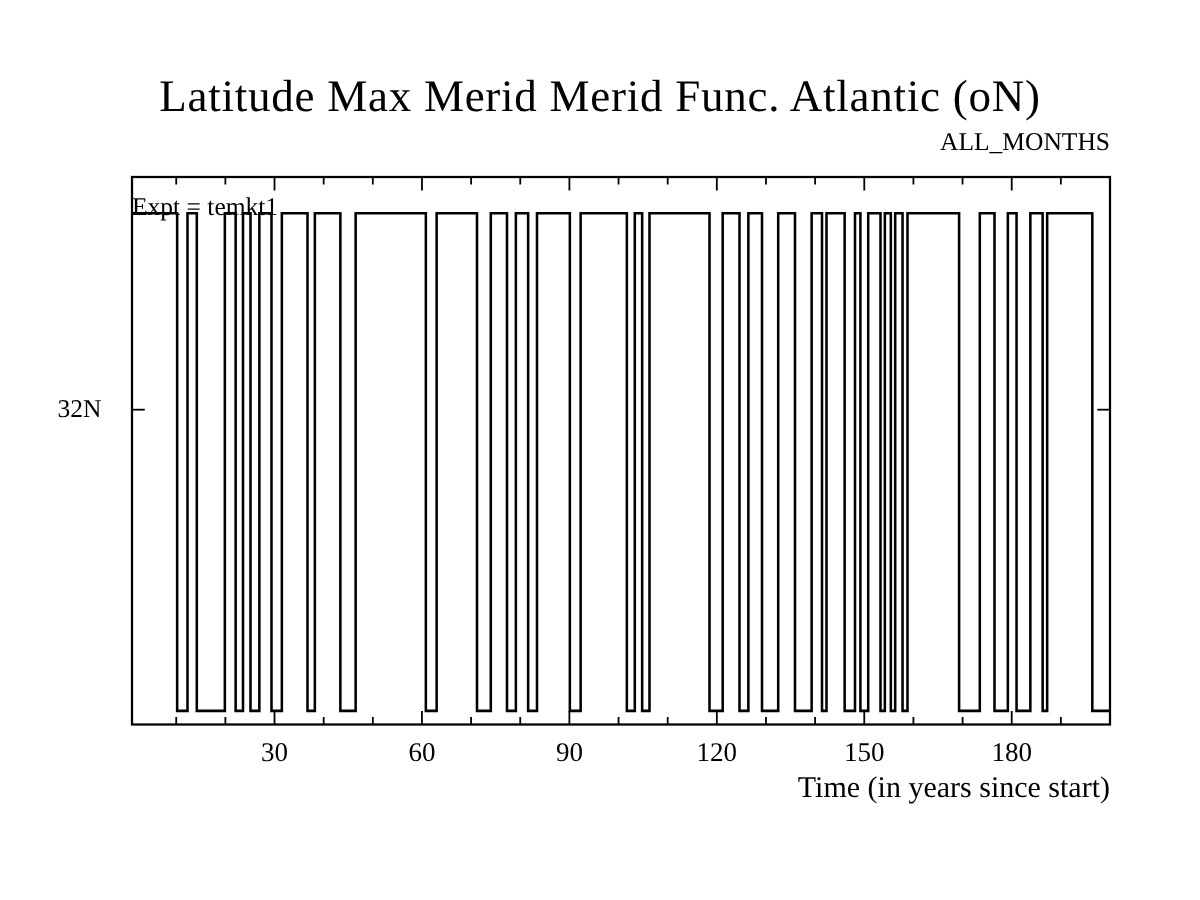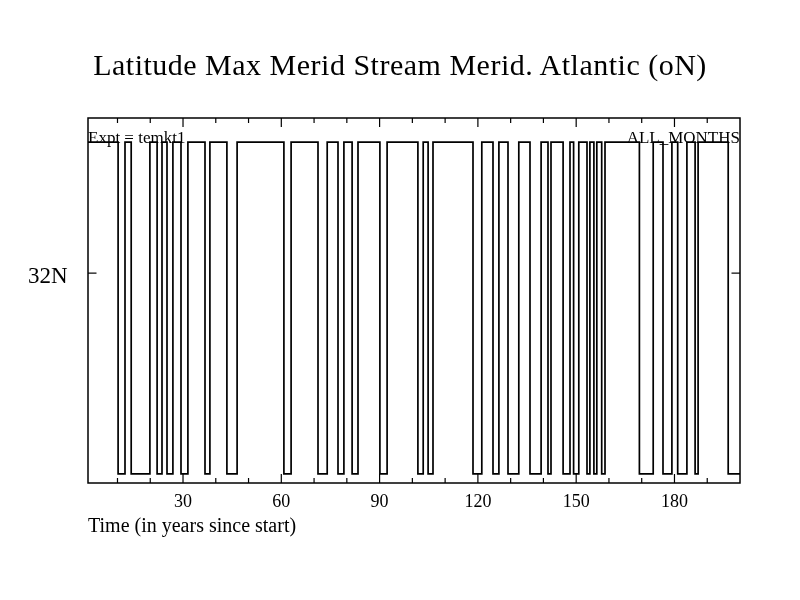--- a/index.html
+++ b/index.html
@@ -12,28 +12,28 @@
   }
   .fig { position: absolute; top: 0; left: 0; width: 800px; height: 600px; }
   .title {
     position: absolute; top: 48px; left: 0; width: 800px;
     text-align: center; font-size: 30px; letter-spacing: 0.5px;
     white-space: nowrap;
   }
   .ann { position: absolute; font-size: 17px; white-space: nowrap; }
   .ann-left   { left: 88px; top: 88px; margin-top: 40px; }
   .ann-center { left: 88px; top: 85px; width: 652px; text-align: center; }
-  .ann-right  { top: 85px; right: 60px; margin-top: 43px; }
+  .ann-right  { top: 85px; right: 60px; }
   .ytick {
     position: absolute; left: 28px; top: 263px; width: 50px;
-    text-align: left; font-size: 23px;
+    text-align: center; font-size: 17px;
   }
   .xlabel {
     position: absolute; left: 88px; top: 514px; width: 652px;
-    text-align: left; font-size: 20px; white-space: nowrap;
+    text-align: right; font-size: 20px; white-space: nowrap;
   }
   svg#plot-svg { position: absolute; top: 0; left: 0; }
 </style>
 </head>
 <body>
 
 <div class="fig">
 
   <svg id="plot-svg" width="800" height="600" viewBox="0 0 800 600">
       <rect x="88" y="118" width="652" height="365" fill="none" stroke="#000000" stroke-width="1.5"></rect>
@@ -79,21 +79,21 @@
       <line x1="674.4723618090452" y1="483" x2="674.4723618090452" y2="474" stroke="#000000" stroke-width="1.2"></line>
       <line x1="674.4723618090452" y1="118" x2="674.4723618090452" y2="127" stroke="#000000" stroke-width="1.2"></line>
       <text x="674.4723618090452" y="507" text-anchor="middle" font-size="18px" font-family="&quot;Liberation Serif&quot;,&quot;DejaVu Serif&quot;,serif" fill="#000000">180</text>
       <line x1="707.2361809045226" y1="483" x2="707.2361809045226" y2="478" stroke="#000000" stroke-width="1.2"></line>
       <line x1="707.2361809045226" y1="118" x2="707.2361809045226" y2="123" stroke="#000000" stroke-width="1.2"></line>
       <line x1="88" y1="273.125" x2="96.5" y2="273.125" stroke="#000000" stroke-width="1.2"></line>
       <line x1="740" y1="273.125" x2="731.5" y2="273.125" stroke="#000000" stroke-width="1.2"></line>
       <path d="M 88 142.1 L 118.1 142.1 L 118.1 473.9 L 125.0 473.9 L 125.0 142.1 L 131.2 142.1 L 131.2 473.9 L 149.9 473.9 L 149.9 142.1 L 157.1 142.1 L 157.1 473.9 L 162.0 473.9 L 162.0 142.1 L 167.0 142.1 L 167.0 473.9 L 172.9 473.9 L 172.9 142.1 L 181.0 142.1 L 181.0 473.9 L 187.9 473.9 L 187.9 142.1 L 205.0 142.1 L 205.0 473.9 L 209.9 473.9 L 209.9 142.1 L 226.9 142.1 L 226.9 473.9 L 237.1 473.9 L 237.1 142.1 L 283.9 142.1 L 283.9 473.9 L 291.1 473.9 L 291.1 142.1 L 318.0 142.1 L 318.0 473.9 L 327.2 473.9 L 327.2 142.1 L 338.0 142.1 L 338.0 473.9 L 343.9 473.9 L 343.9 142.1 L 352.1 142.1 L 352.1 473.9 L 358.0 473.9 L 358.0 142.1 L 379.9 142.1 L 379.9 473.9 L 387.1 473.9 L 387.1 142.1 L 417.9 142.1 L 417.9 473.9 L 423.2 473.9 L 423.2 142.1 L 428.1 142.1 L 428.1 473.9 L 433.0 473.9 L 433.0 142.1 L 473.0 142.1 L 473.0 473.9 L 481.8 473.9 L 481.8 142.1 L 493.0 142.1 L 493.0 473.9 L 498.9 473.9 L 498.9 142.1 L 508.0 142.1 L 508.0 473.9 L 518.8 473.9 L 518.8 142.1 L 530.0 142.1 L 530.0 473.9 L 541.1 473.9 L 541.1 142.1 L 548.0 142.1 L 548.0 473.9 L 551.0 473.9 L 551.0 142.1 L 563.1 142.1 L 563.1 473.9 L 570.0 473.9 L 570.0 142.1 L 573.6 142.1 L 573.6 473.9 L 578.8 473.9 L 578.8 142.1 L 587.0 142.1 L 587.0 473.9 L 589.9 473.9 L 589.9 142.1 L 593.9 142.1 L 593.9 473.9 L 596.8 473.9 L 596.8 142.1 L 601.7 142.1 L 601.7 473.9 L 605.0 473.9 L 605.0 142.1 L 639.4 142.1 L 639.4 473.9 L 653.2 473.9 L 653.2 142.1 L 663.0 142.1 L 663.0 473.9 L 671.9 473.9 L 671.9 142.1 L 677.7 142.1 L 677.7 473.9 L 686.9 473.9 L 686.9 142.1 L 695.1 142.1 L 695.1 473.9 L 698.1 473.9 L 698.1 142.1 L 728.2 142.1 L 728.2 473.9 L 740.0 473.9" fill="none" stroke="#000000" stroke-width="1.7" stroke-linejoin="miter"></path>
     </svg>
 
-  <div class="title">Latitude Max Merid Stream Merid. Atlantic (oN)</div>
+  <div class="title">Latitude Max Merid Merid Func. Atlantic (oN)</div>
 
   <div class="ann ann-left">Expt = temkt1</div>
 
 
   <div class="ann ann-right">ALL_MONTHS</div>
 
   <div class="ytick">32N</div>
 
   <div class="xlabel">Time (in years since start)</div>
 

